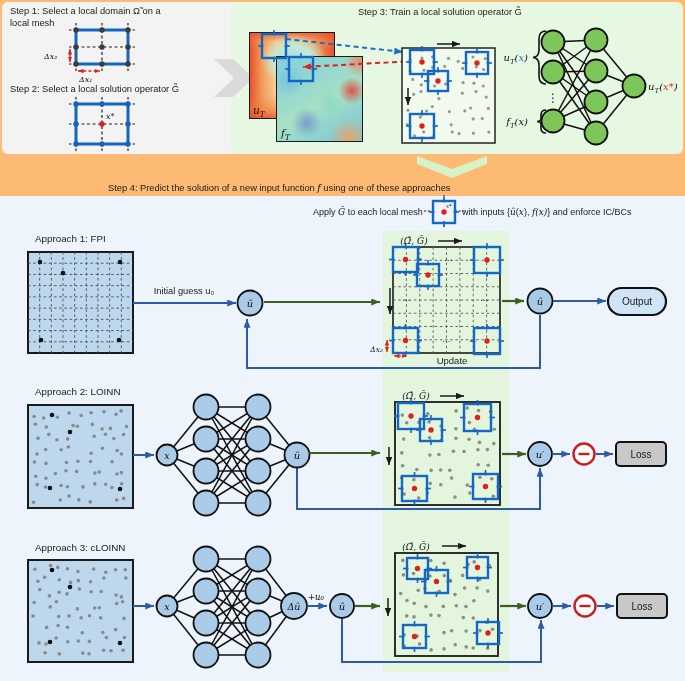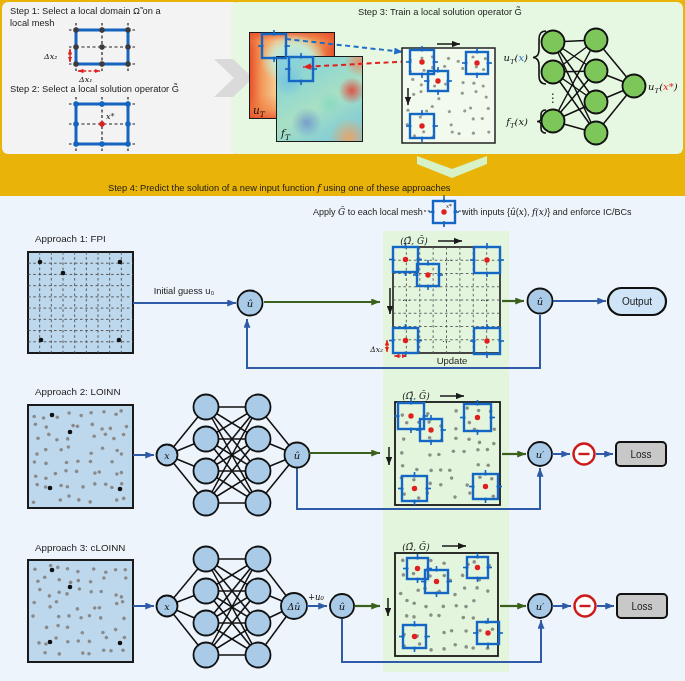--- a/index.html
+++ b/index.html
@@ -1,16 +1,16 @@
 <!DOCTYPE html>
 <html><head>
 <meta charset="utf-8">
 <style>
   html,body{margin:0;padding:0;background:#fff}
-  #fig{position:relative;width:685px;height:681px;background:#eab308;overflow:hidden}
+  #fig{position:relative;width:685px;height:681px;background:#fdba74;overflow:hidden}
   #fig svg{position:absolute;left:0;top:0}
   .heatmap{position:absolute;border:1.5px solid #1a1a1a;box-sizing:border-box}
   #hm-u{left:249px;top:32px;width:86px;height:87px;
     background:
       radial-gradient(ellipse 55% 42% at 52% 32%, #aadbe8 0%, #c4e9d4 40%, rgba(196,233,212,0) 72%),
       linear-gradient(180deg, rgba(233,81,44,.75) 0%, rgba(243,150,80,.25) 10%, rgba(0,0,0,0) 20%, rgba(0,0,0,0) 72%, rgba(240,120,60,.55) 90%, rgba(233,81,44,.8) 100%),
       linear-gradient(90deg, #e8512c 0%, #f29a5a 14%, #f7cf96 32%, #eecf8e 55%, #f0a058 76%, #e8512c 100%);}
   #hm-f{left:276px;top:56px;width:87px;height:86px;
     background:
       radial-gradient(circle 18px at 88% 40%, rgba(228,60,50,.85), rgba(228,60,50,0) 75%),

